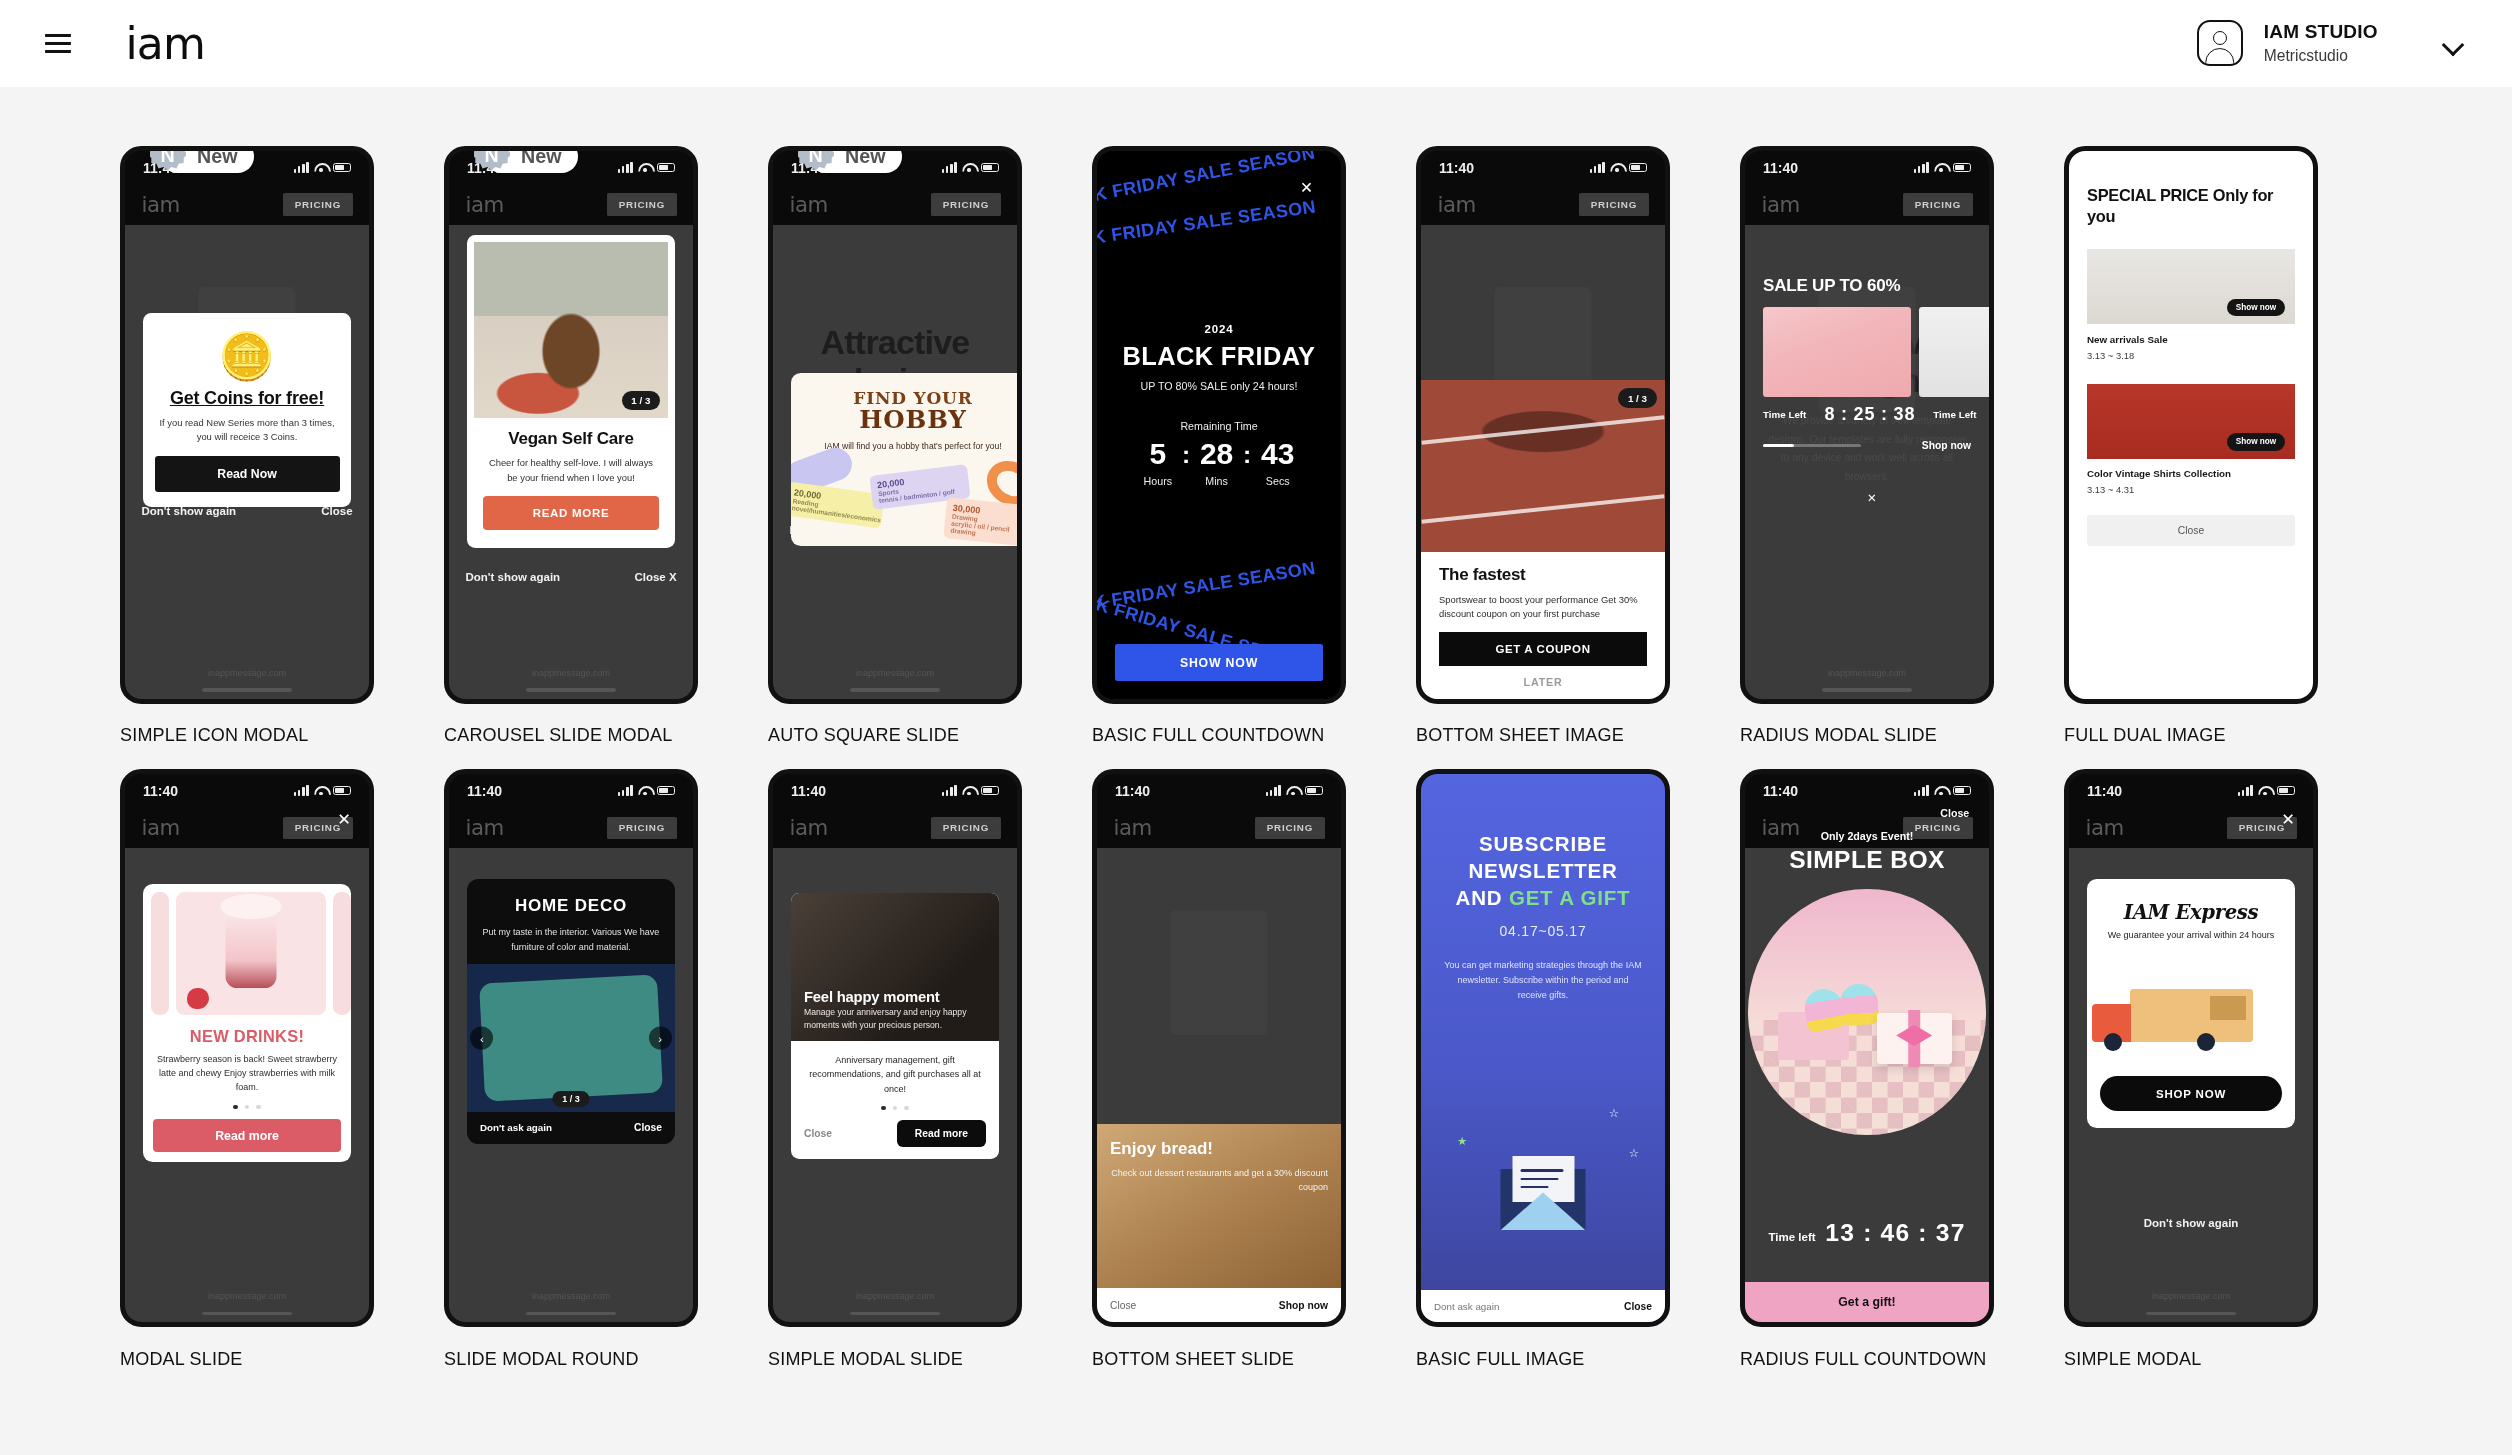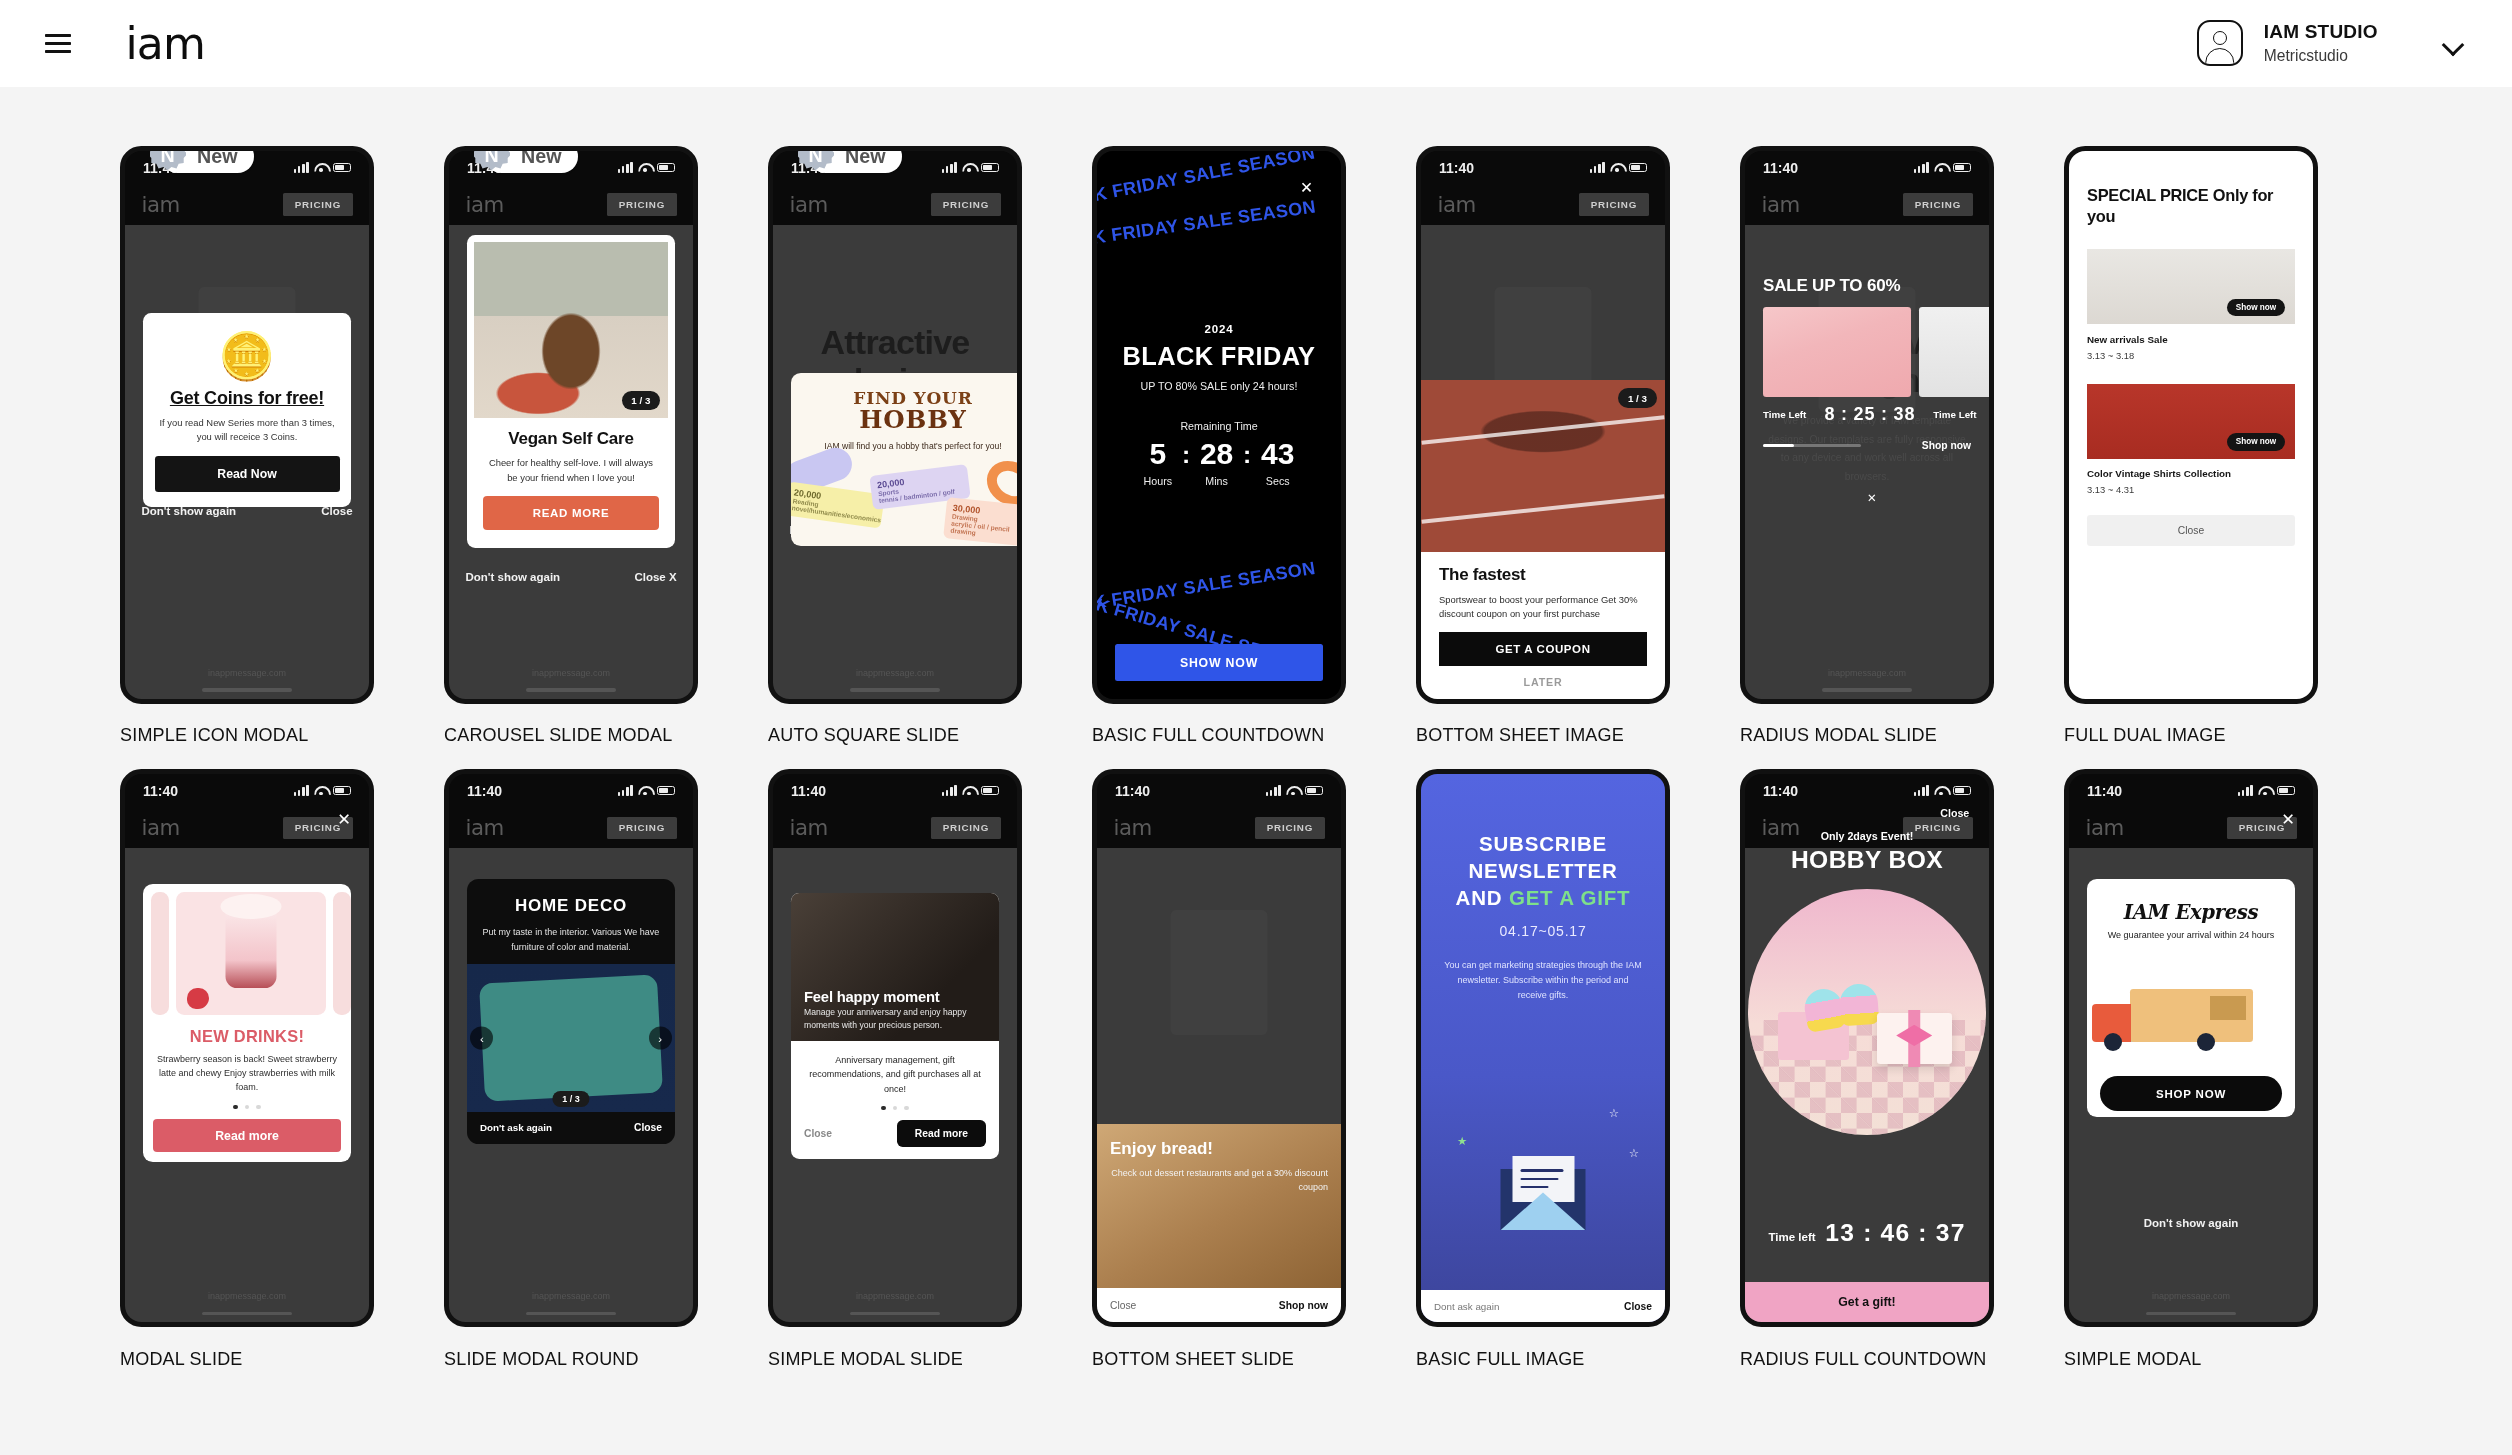--- a/index.html
+++ b/index.html
@@ -383,21 +383,21 @@
   .pinkbox{position:absolute;left:29.5px;bottom:75px;width:71px;height:48px;background:#f4c3d2;border-radius:3.3px;}
   .shoe{position:absolute;width:38px;height:41px;border-radius:19.7px 19.7px 8.2px 8.2px;background:linear-gradient(#9fe3ea 0 30%,#f2b5d6 30% 72%,#f7d94e 72%);}
   .shoe.a{left:57px;bottom:105px;transform:rotate(-10deg);}
   .shoe.b{left:92px;bottom:110px;transform:rotate(-4deg);}
   .lb-time{position:absolute;left:0;right:0;bottom:75px;display:flex;align-items:baseline;justify-content:center;gap:9.8px;z-index:6;color:#fff;}
   .lb-tl{font-size:11.5px;font-weight:700;}
   .lb-cd{font-size:24.6px;font-weight:800;letter-spacing:1.2px;}
   .lb-btn{position:absolute;left:0;right:0;bottom:0;background:#f0a4c4;color:#111;text-align:center;font-size:12.3px;font-weight:700;padding:13px 0;z-index:6;}
 
   
-  .m14{background:#fff;border-radius:9.8px;overflow:hidden;padding-bottom:6px;}
+  .m14{background:#fff;border-radius:9.8px;overflow:hidden;padding-bottom:17px;}
   .m14-t{font-family:"DejaVu Serif",serif;font-style:italic;font-size:19.7px;font-weight:800;color:#111;text-align:center;margin-top:21.3px;letter-spacing:-0.4px;}
   .m14-s{font-size:9px;color:#222;text-align:center;margin-top:6.6px;}
   .m14-art{height:115px;position:relative;margin-top:8.2px;}
   .truck{position:absolute;left:43px;bottom:21.3px;width:123px;height:53px;background:#efc07c;border-radius:3.3px;}
   .truck .cab{position:absolute;left:-38px;bottom:0;width:39px;height:38px;background:#e85b3c;border-radius:4.1px 0 0 4.1px;}
   .truck .w1,.truck .w2{position:absolute;bottom:-9px;width:18px;height:18px;background:#1c2538;border-radius:50%;}
   .truck .w1{left:-26px;} .truck .w2{left:67px;}
   .truck .bx{position:absolute;right:6.6px;top:6.6px;width:36px;height:24.6px;background:#c99a50;}
   .city{position:absolute;left:9.8px;bottom:21.3px;width:49px;height:34px;background:#8fd0ea;}
   .m14-btn{margin:13px 13px 0;background:#0b0b0b;color:#fff;text-align:center;font-size:11.5px;font-weight:700;letter-spacing:0.8px;padding:11.5px 0;border-radius:21.3px;}
@@ -956,21 +956,21 @@
           <span class="pricing">PRICING</span>
         </div>
         <div class="bgpage">
           <div class="ghostcard"></div>
           <h2>Attractive design</h2>
           <p>We provide a variety of IAM template designs.
 Our templates are fully responsive to any device and work well across all browsers.</p>
         </div>
         <div class="lb-close">Close</div>
         <div class="lb-ev">Only 2days Event!</div>
-        <div class="lb-h">HOBBY BOX</div>
+        <div class="lb-h">SIMPLE BOX</div>
         <div class="lb-circle">
           <div class="checker"></div>
           <div class="pinkbox"></div>
           <div class="shoe a"></div>
           <div class="shoe b"></div>
           <div class="giftbox"></div>
         </div>
         <div class="lb-time">
           <span class="lb-tl">Time left</span>
           <span class="lb-cd">13 : 46 : 37</span>

